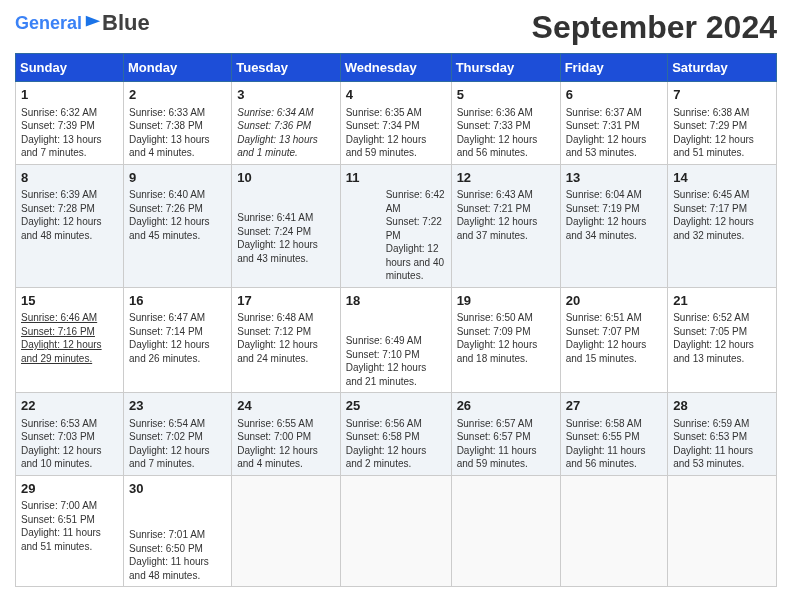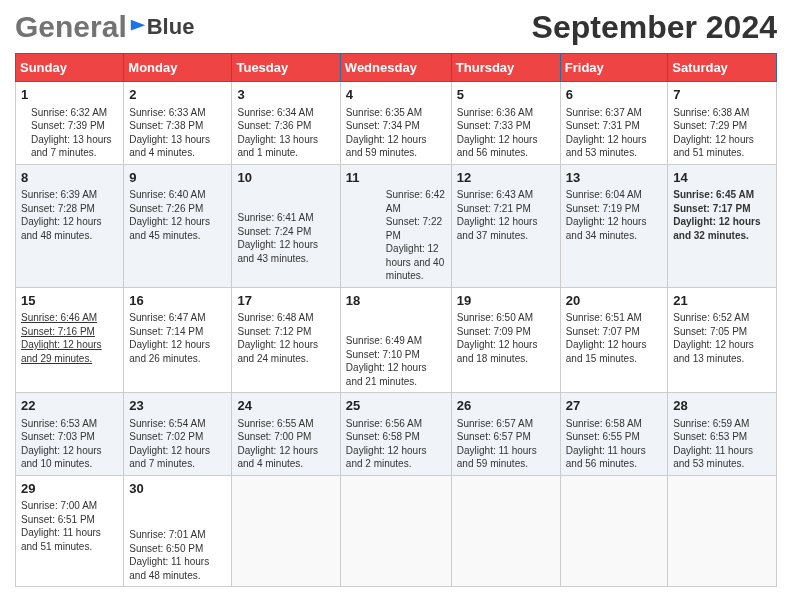--- a/index.html
+++ b/index.html
@@ -26,23 +26,23 @@
       display: flex;
       flex-direction: column;
       align-items: flex-start;
     }
     .logo-text {
       display: flex;
       align-items: center;
       gap: 0;
     }
     .logo-general {
-      font-size: 30px;
-      font-weight: bold;
-      color: #737373;
+      font-size: 18px;
+      font-weight: bold;
+      color: #3b82f6;
     }
     .logo-blue {
       font-size: 22px;
       font-weight: bold;
       color: #404040;
     }
     .logo-icon {
       width: 18px;
       height: 18px;
       margin-left: 2px;
@@ -60,21 +60,21 @@
       font-size: 14px;
       color: #555;
       margin-top: 2px;
     }
     .calendar {
       width: 100%;
       border-collapse: collapse;
       border: 1px solid #ccc;
     }
     .calendar th {
-      background: #ef4444;
+      background: #1d4ed8;
       color: #fff;
       font-size: 13px;
       font-weight: bold;
       padding: 6px 4px;
       text-align: left;
       border: 1px solid #2d6aa0;
     }
     .calendar td {
       vertical-align: top;
       border: 1px solid #ccc;
@@ -133,33 +133,33 @@
         <th>Wednesday</th>
         <th>Thursday</th>
         <th>Friday</th>
         <th>Saturday</th>
       </tr>
     </thead>
     <tbody id="calendar-body">
     <tr>
           <td>
             <span class="day-number">1</span>
-            <div class="day-info" style="white-space: pre-line; margin-left: 10px;">Sunrise: 6:32 AM
+            <div class="day-info" style="white-space: pre-line;">Sunrise: 6:32 AM
 Sunset: 7:39 PM
 Daylight: 13 hours and 7 minutes.</div>
           </td>
           <td>
             <span class="day-number">2</span>
             <div class="day-info" style="white-space: pre-line;">Sunrise: 6:33 AM
 Sunset: 7:38 PM
 Daylight: 13 hours and 4 minutes.</div>
           </td>
           <td>
             <span class="day-number">3</span>
-            <div class="day-info" style="white-space: pre-line;">Sunrise: 6:34 AM
+            <div class="day-info" style="white-space: pre-line; font-style: italic;">Sunrise: 6:34 AM
 Sunset: 7:36 PM
 Daylight: 13 hours and 1 minute.</div>
           </td>
           <td>
             <span class="day-number">4</span>
             <div class="day-info" style="white-space: pre-line;">Sunrise: 6:35 AM
 Sunset: 7:34 PM
 Daylight: 12 hours and 59 minutes.</div>
           </td>
           <td>
@@ -213,21 +213,21 @@
 Daylight: 12 hours and 37 minutes.</div>
           </td>
           <td>
             <span class="day-number">13</span>
             <div class="day-info" style="white-space: pre-line;">Sunrise: 6:04 AM
 Sunset: 7:19 PM
 Daylight: 12 hours and 34 minutes.</div>
           </td>
           <td>
             <span class="day-number">14</span>
-            <div class="day-info" style="white-space: pre-line; font-weight: bold;">Sunrise: 6:45 AM
+            <div class="day-info" style="white-space: pre-line;">Sunrise: 6:45 AM
 Sunset: 7:17 PM
 Daylight: 12 hours and 32 minutes.</div>
           </td>
         </tr>
         <tr>
           <td>
             <span class="day-number">15</span>
             <div class="day-info" style="white-space: pre-line; text-decoration: underline;">Sunrise: 6:46 AM
 Sunset: 7:16 PM
 Daylight: 12 hours and 29 minutes.</div>

